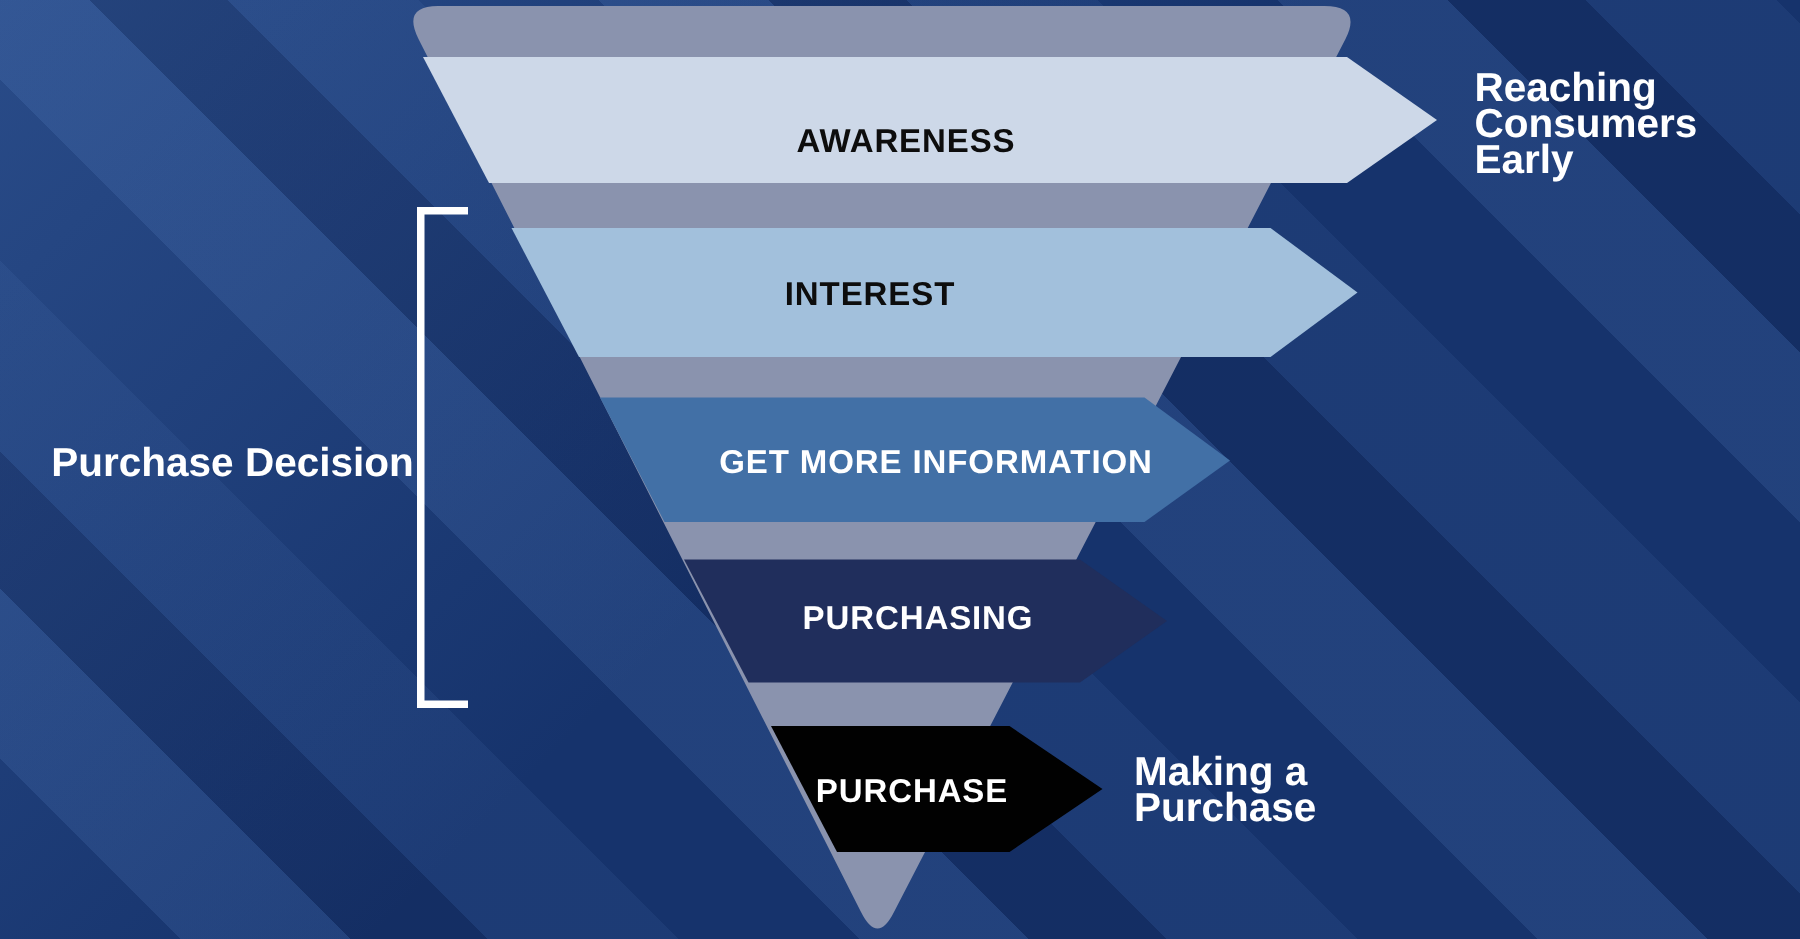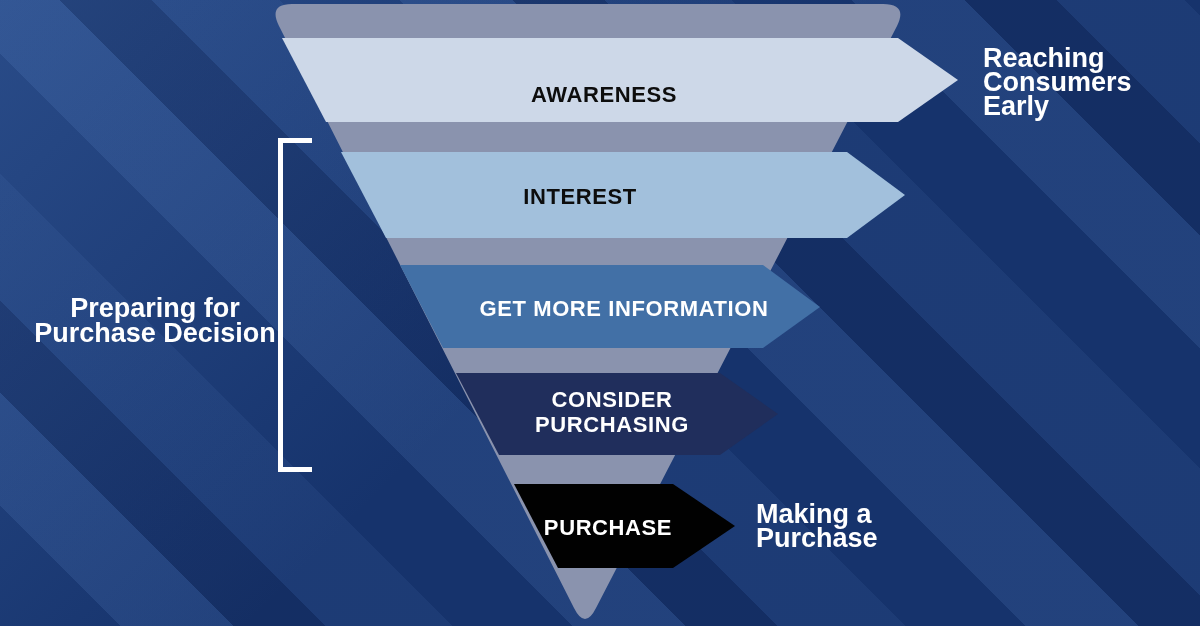--- a/index.html
+++ b/index.html
@@ -85,36 +85,34 @@
     <polygon points="514,484 673,484 735,526 673,568 558,568" fill="#010101"></polygon>
   </svg>
 
   <div class="band-label" style="left: 604px; top: 80px; color: rgb(13, 13, 13); margin-top: 14px;">AWARENESS</div>
 
   <div class="band-label" style="left: 580px; top: 196px; color: rgb(13, 13, 13);">INTEREST</div>
 
   <div class="band-label" style="left: 624px; top: 308px; color: rgb(255, 255, 255);">GET MORE INFORMATION</div>
 
   <div class="band-label two-line" style="left: 612px; top: 412px; color: rgb(255, 255, 255);">
-    <div>CONSIDER</div>
     <div>PURCHASING</div>
   </div>
 
   <div class="band-label" style="left: 608px; top: 527px; color: rgb(255, 255, 255);">PURCHASE</div>
 
   <div class="bracket"></div>
 
   <div class="ann reaching" style="left: 983px; top: 46px; color: rgb(255, 255, 255);">
     <div>Reaching</div>
     <div>Consumers</div>
     <div>Early</div>
   </div>
 
   <div class="ann preparing" style="left: 155px; top: 296px; color: rgb(255, 255, 255);">
-    <div>Preparing for</div>
     <div>Purchase Decision</div>
   </div>
 
   <div class="ann making" style="left: 756px; top: 502px; color: rgb(255, 255, 255);">
     <div>Making a</div>
     <div>Purchase</div>
   </div>
 
 </div>
 

